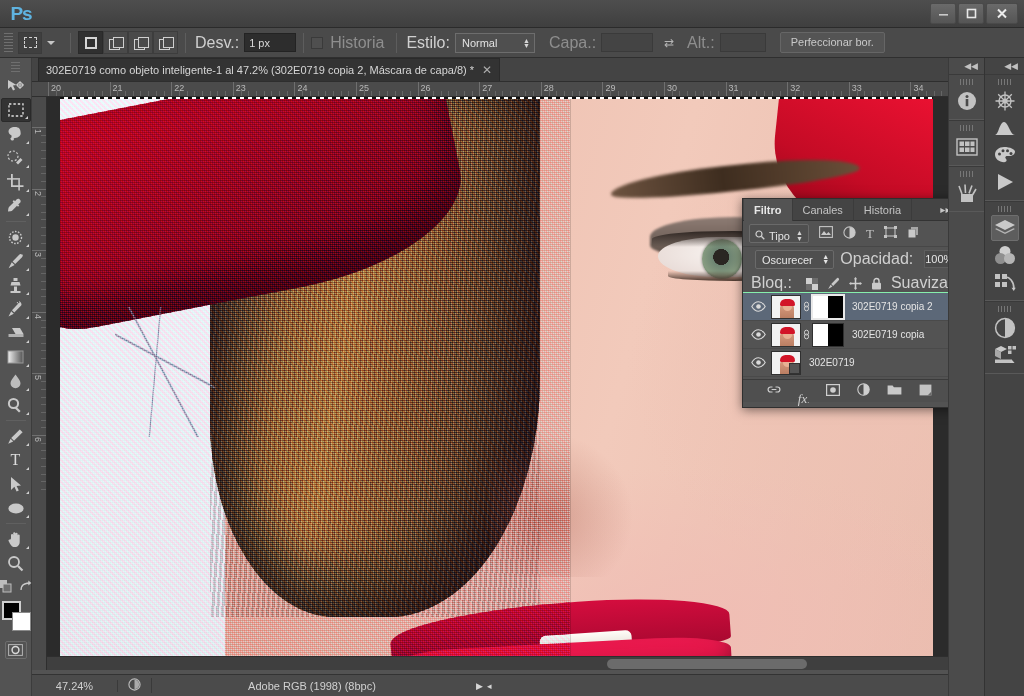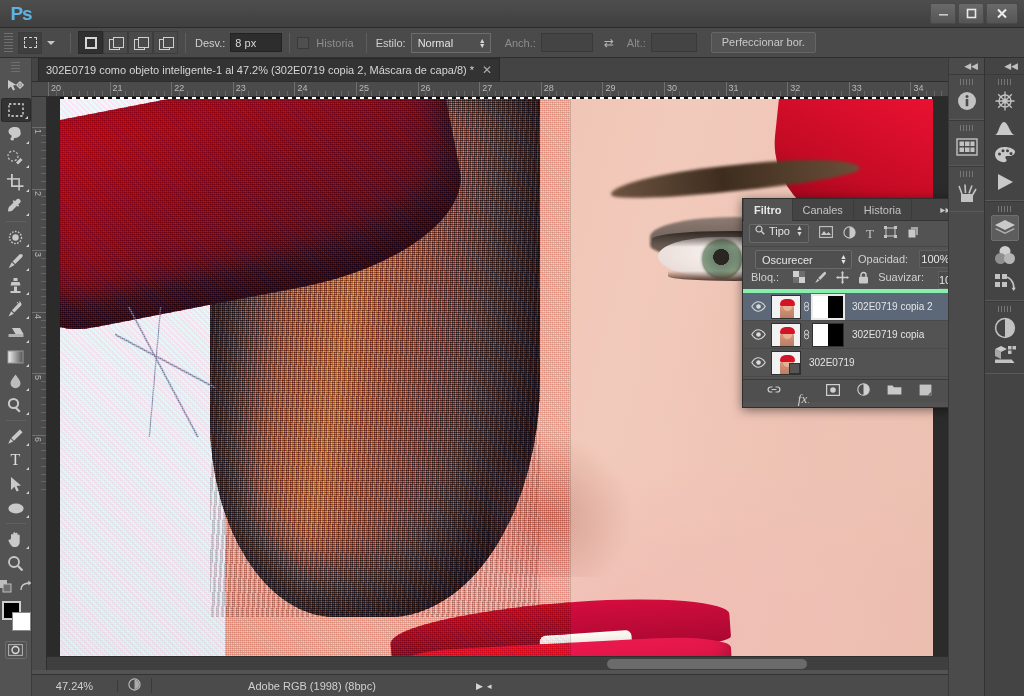--- a/index.html
+++ b/index.html
@@ -38,21 +38,21 @@
   .vsep { width:1px; height:20px; background:#3b3b3b; margin:0 7px;
      border-right:1px solid #5d5d5d; }
   .selmode { display:flex; }
   .selbtn { width:25px; height:23px; background:#4a4a4a; border:1px solid #3d3d3d;
      display:flex; align-items:center; justify-content:center; }
   .selbtn.active { background:#303030; border-color:#2a2a2a; }
   .sq1 { width:12px;height:12px;border:2px solid #d5d5d5; }
   .sq2 { position:relative; width:14px;height:12px; }
   .sq2:before,.sq2:after{content:'';position:absolute;border:1.5px solid #cfcfcf;width:9px;height:9px;}
   .sq2:before{left:0;top:2px;} .sq2:after{left:4px;top:0;background:#4a4a4a;}
-  .lbl { color:#d0d0d0; font-size:11px; margin:0 5px 0 2px; white-space:nowrap; }
+  .lbl { color:#d0d0d0; font-size:16px; margin:0 5px 0 2px; white-space:nowrap; }
   .lbl.dim { color:#8e8e8e; }
   .field { height:19px; background:#2d2d2d; border:1px solid #232323; color:#d8d8d8;
      font-size:11px; padding:0 4px; line-height:18px; }
   .field.empty { background:#444; border-color:#3a3a3a; }
   .chk { width:12px;height:12px; background:#4f4f4f; border:1px solid #3a3a3a; margin-right:5px;}
   .selectbox { height:20px; background:#4f4f4f; border:1px solid #6d6d6d; color:#e2e2e2;
      font-size:11px; padding:0 18px 0 6px; line-height:19px; position:relative; }
   .selectbox .arrows { position:absolute; right:4px; top:4px; font-size:7px; line-height:5px;
      color:#d6d6d6; }
   .swapico { width:16px;height:14px; color:#b4b4b4; font-size:12px; text-align:center;}
@@ -210,33 +210,33 @@
   .pan-tabs { display:flex; align-items:center; height:22px; background:#444;
      border-bottom:1px solid #333; padding-left:1px; }
   .pan-tab { height:22px; padding:0 10px; display:flex; align-items:center; font-size:11px;
      color:#c3c3c3; border-right:1px solid #3b3b3b; }
   .pan-tab.active { background:#535353; color:#e8e8e8; font-weight:bold; }
   .pan-tools { margin-left:auto; display:flex; align-items:center; gap:6px; padding-right:6px;
      color:#c6c6c6; font-size:10px; }
   .filt-row { height:26px; display:flex; align-items:center; padding:0 6px; gap:10px;
      border-bottom:1px solid #474747; }
   .filt-sel { height:19px; background:#4f4f4f; border:1px solid #6a6a6a; border-radius:2px;
-     display:flex; align-items:flex-start; gap:4px; padding:0 5px; font-size:11px; color:#e2e2e2;}
+     display:flex; align-items:flex-end; gap:4px; padding:0 5px; font-size:11px; color:#e2e2e2;}
   .filt-ic { color:#c4c4c4; font-size:12px; }
   .blend-row { height:24px; display:flex; align-items:center; padding:0 12px; gap:6px; }
   .blend-sel { width:120px; height:19px; background:#4f4f4f; border:1px solid #6a6a6a;
      border-radius:2px; font-size:11px; color:#e6e6e6; padding:0 16px 0 6px; line-height:18px;
      position:relative; }
   .num { width:42px; height:18px; background:#4a4a4a; border:1px solid #5e5e5e; font-size:11px;
      color:#e6e6e6; text-align:center; line-height:17px; }
   .numdd { width:17px; height:18px; background:#4f4f4f; border:1px solid #6a6a6a;
      display:flex; align-items:center; justify-content:center; font-size:7px; color:#d6d6d6;
      margin-left:2px; }
-  .lock-row { height:22px; display:flex; align-items:flex-start; padding:0 6px; gap:9px;
-     border-bottom:4px solid #86efac; }
+  .lock-row { height:22px; display:flex; align-items:flex-end; padding:0 6px; gap:9px;
+     border-bottom:1px solid #86efac; }
   .layer-list { height:86px; overflow:hidden; position:relative; }
   .layer-row { height:28px; display:flex; align-items:center; border-bottom:1px solid #4a4a4a;
      padding-left:2px; }
   .layer-row.sel { background:#5c6878; }
   .eye-cell { width:26px; display:flex; align-items:center; justify-content:center; color:#ddd; }
   .thumb-l { width:30px; height:24px; background:#fff; border:1px solid #303030; position:relative;
      overflow:hidden; }
   .th-sky { position:absolute; inset:0; background:#f2f2f2; }
   .th-body { position:absolute; left:8px; top:9px; width:14px; height:15px;
      background:linear-gradient(#d79a7e,#b67a5e); border-radius:3px 3px 0 0; }
@@ -321,31 +321,31 @@
         </div>
       <div class="selbtn">
           <div class="sq2"></div>
         </div>
       <div class="selbtn">
           <div class="sq2"></div>
         </div>
     </div>
     <div class="vsep"></div>
     <div class="lbl">Desv.:</div>
-    <div class="field" style="width:52px">8 px</div>
+    <div class="field" style="width:52px">1 px</div>
     <div class="vsep"></div>
     <div class="chk"></div>
     <div class="lbl dim">Historia</div>
     <div class="vsep"></div>
     <div class="lbl">Estilo:</div>
     <div class="selectbox" style="width:80px">
       <span>Normal</span>
       <span class="arrows">▲<br>▼</span>
     </div>
-    <div class="lbl dim" style="margin-left:14px">Anch.:</div>
+    <div class="lbl dim" style="margin-left:14px">Capa.:</div>
     <div class="field empty" style="width:52px"></div>
     <div class="swapico" style="margin:0 8px">⇄</div>
     <div class="lbl dim">Alt.:</div>
     <div class="field empty" style="width:46px"></div>
     <div class="btn-refine">Perfeccionar bor.</div>
   </div>
 
   <div class="toolbar">
     <div class="tb-grip"></div>
     <div class="tool">

